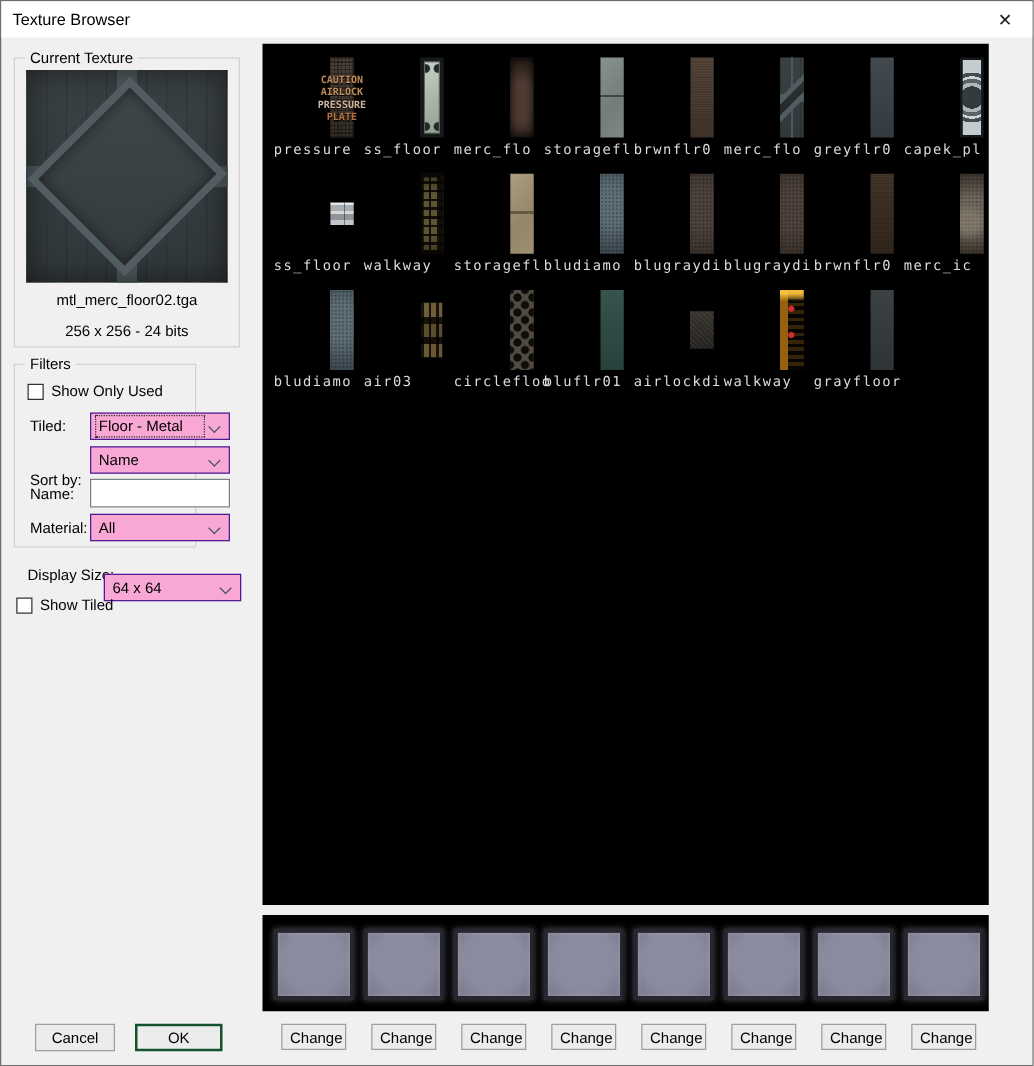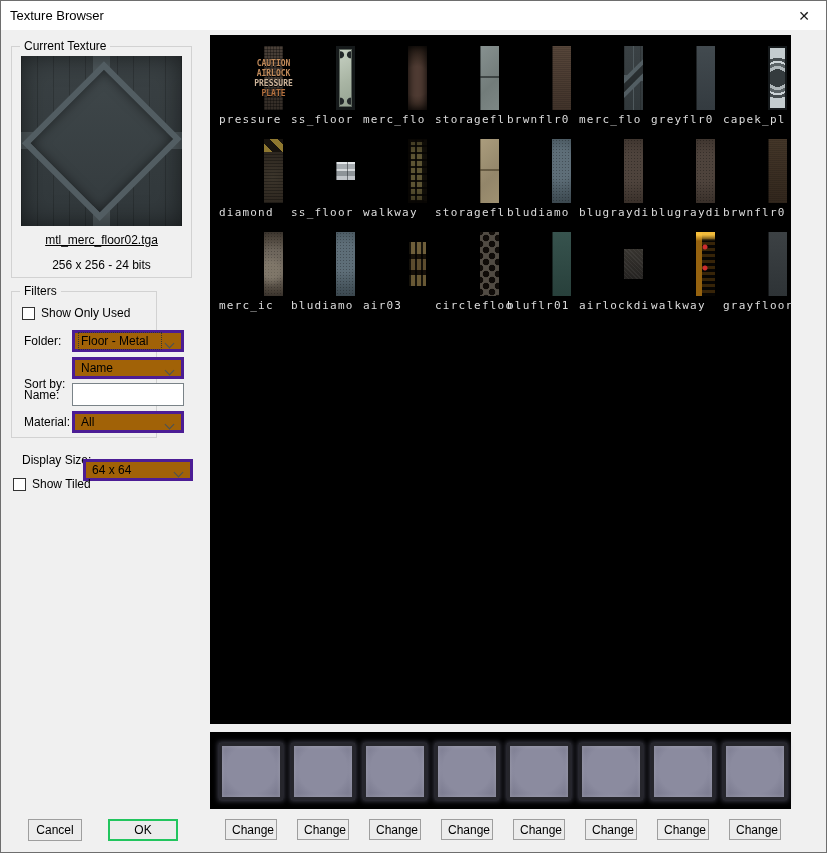--- a/index.html
+++ b/index.html
@@ -24,39 +24,39 @@
   .diamond-motif{position:relative;overflow:hidden;
     background:
       linear-gradient(90deg,transparent 0 45%,#4f595d 45% 55%,transparent 55%),
       linear-gradient(0deg,transparent 0 45%,#4f595d 45% 55%,transparent 55%),
       repeating-linear-gradient(90deg,rgba(0,0,0,.18) 0 1px,transparent 1px 16px),
       linear-gradient(180deg,#3a4144,#31383b);}
   .diamond-motif .dm{position:absolute;inset:14%;transform:rotate(45deg);
     border:4px solid #525d62;background:linear-gradient(135deg,#3f474a,#343b3e);
     box-shadow:inset 0 0 12px rgba(0,0,0,.5);}
   .preview.diamond-motif .dm{border-width:6px;inset:16%;}
-  .fname{position:absolute;left:0;right:0;top:186px;text-align:center;text-decoration:underline;}
+  .fname{position:absolute;left:0;right:0;top:186px;text-align:center;}
   .fdims{position:absolute;left:0;right:0;top:211px;text-align:center;}
   
   .chkrow{position:absolute;display:flex;align-items:center;gap:6px;}
   .cbx{width:13px;height:13px;background:#fff;border:1px solid #333;flex:0 0 13px;}
   .frow-label{position:absolute;left:12px;}
-  .combo{position:absolute;height:22px;background:#a16207;border:3px solid #4c1d95;
-    display:flex;align-items:flex-start;padding:0 20px 0 4px;}
+  .combo{position:absolute;height:22px;background:#f9a8d4;border:1px solid #4c1d95;
+    display:flex;align-items:center;padding:0 20px 0 4px;}
   .combo-val{white-space:nowrap;overflow:hidden;padding:1px 2px;}
   .focus-dotted{outline:1px dotted #333;flex:1;}
   .chev{position:absolute;right:8px;top:7px;width:7px;height:7px;
     border-left:1px solid #47515a;border-bottom:1px solid #47515a;transform:rotate(-45deg);}
   .txt{position:absolute;height:23px;background:#fff;border:1px solid #7a8388;padding:0 4px;
     font-family:"Liberation Sans",sans-serif;font-size:12px;}
   
   .btn{background:#ececec;border:1px solid #9e9e9e;font-family:"Liberation Sans",sans-serif;
     font-size:12px;color:#000;cursor:pointer;}
-  .cancel-btn{position:absolute;left:27px;top:818px;width:54px;height:22px;}
-  .ok-btn{position:absolute;left:107px;top:818px;width:70px;height:22px;border:2px solid #22c55e;}
+  .cancel-btn{position:absolute;left:27px;top:818px;width:64px;height:22px;}
+  .ok-btn{position:absolute;left:107px;top:818px;width:70px;height:22px;border:2px solid #14532d;}
   
   .grid-panel{position:absolute;left:209px;top:34px;width:581px;height:689px;background:#000;
     padding:11px 0 0 9px;display:grid;grid-template-columns:repeat(8,72px);grid-auto-rows:93px;align-content:start;}
   .cell{width:72px;}
   .thumbwrap{width:64px;height:64px;display:flex;align-items:center;justify-content:center;}
   .thumb{width:64px;height:64px;position:relative;margin-left:45px;}
   .tlabel{margin-top:3px;font-family:"DejaVu Sans Mono",monospace;font-size:11px;
     letter-spacing:1.2px;color:#dcdcdc;white-space:nowrap;}
   
   .tex-pressure{background:
@@ -174,21 +174,21 @@
   </div>
 
   <div class="groupbox gb-filters">
     <span class="gb-label">Filters</span>
 
     <div class="chkrow" style="left:10px;top:14px;">
       <span class="cbx"></span>
       <span>Show Only Used</span>
     </div>
 
-    <span class="frow-label" style="top:42px;">Folder:</span>
+    <span class="frow-label" style="top:42px;">Tiled:</span>
     <div class="combo" style="left:60px;top:38px;width:112px;">
       <span class="combo-val focus-dotted">Floor - Metal</span>
       <span class="chev"></span>
     </div>
 
     <span class="frow-label" style="top:69px;margin-top:16px;">Sort by:</span>
     <div class="combo" style="left:60px;top:65px;width:112px;">
       <span class="combo-val">Name</span>
       <span class="chev"></span>
     </div>
@@ -267,26 +267,20 @@
         <div class="tlabel">greyflr0</div>
       </div>
       <div class="cell">
         <div class="thumbwrap">
           <div class="thumb tex-capek"></div>
         </div>
         <div class="tlabel">capek_pl</div>
       </div>
       <div class="cell">
         <div class="thumbwrap">
-          <div class="thumb tex-hazard"></div>
-        </div>
-        <div class="tlabel">diamond</div>
-      </div>
-      <div class="cell">
-        <div class="thumbwrap">
           <div class="thumb tex-ssstrip" style="width: 64px; height: 18px;"></div>
         </div>
         <div class="tlabel">ss_floor</div>
       </div>
       <div class="cell">
         <div class="thumbwrap">
           <div class="thumb tex-grate"></div>
         </div>
         <div class="tlabel">walkway</div>
       </div>

